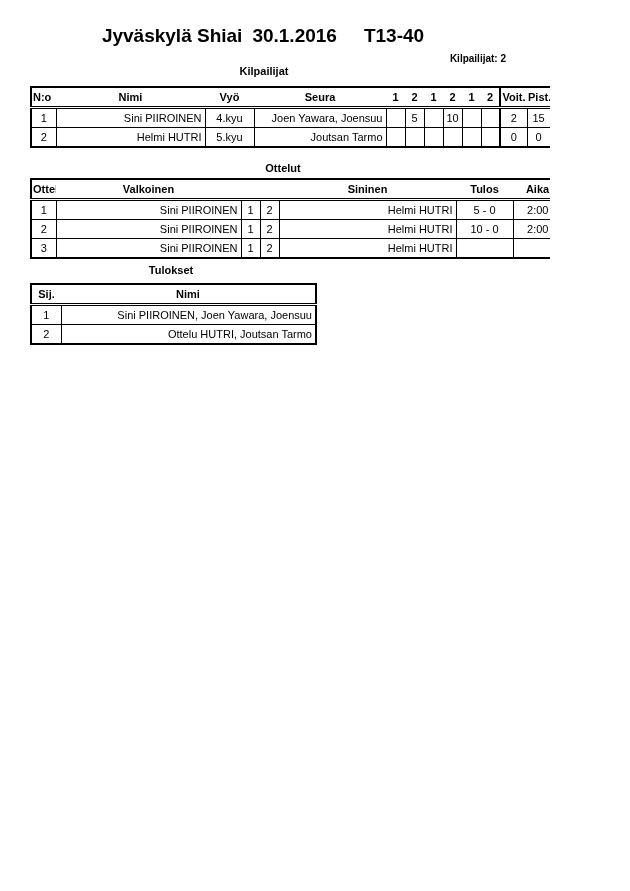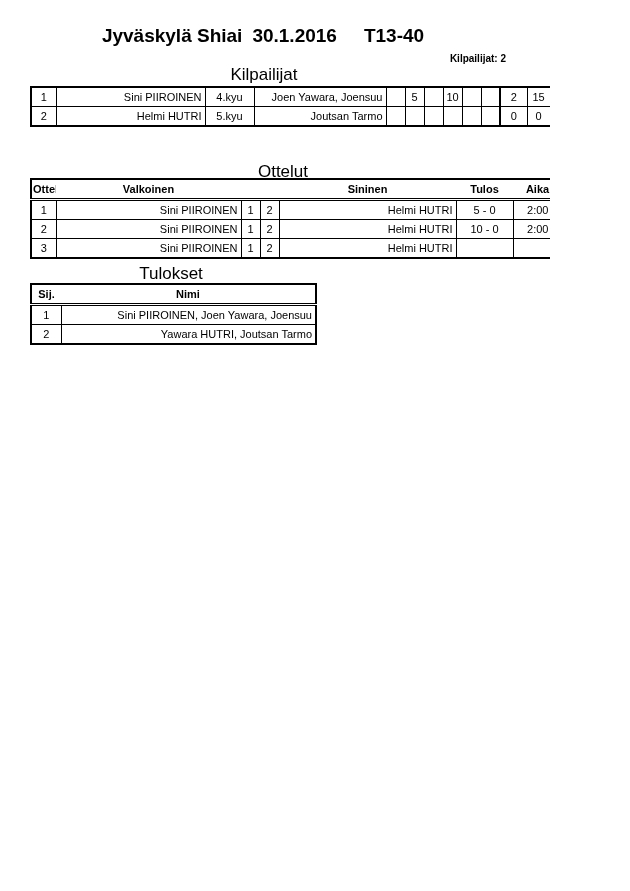--- a/index.html
+++ b/index.html
@@ -26,22 +26,22 @@
   .doc-title .gap-s { margin-left: 10px; }
   .doc-title .gap-l { margin-left: 27px; }
   .competitor-count {
     position: absolute;
     top: 53px;
     right: 44px;
     font-size: 10px;
     font-weight: bold;
   }
   .section-heading {
-    font-size: 17px;
-    font-weight: normal;
+    font-size: 11px;
+    font-weight: bold;
   }
   .h-kilpailijat { left: 264px; top: 65px; }
   .h-ottelut    { left: 283px; top: 162px; }
   .h-tulokset   { left: 171px; top: 264px; text-align: center; }
 
   table {
     position: absolute;
     border-collapse: collapse;
     table-layout: fixed;
     border: 2px solid #000;
@@ -95,20 +95,35 @@
         <col style="width:19px">
         <col style="width:19px">
         <col style="width:19px">
         <col style="width:19px">
         <col style="width:19px">
       <col style="width:27px">
         <col style="width:23px">
         <col style="width:24px">
     </colgroup>
     <tbody>
+        <tr>
+      <th class="flush-left">N:o</th>
+      <th>Nimi</th>
+      <th>Vyö</th>
+      <th>Seura</th>
+      <th>1</th>
+      <th>2</th>
+      <th>1</th>
+      <th>2</th>
+      <th>1</th>
+      <th>2</th>
+      <th class="thick-left">Voit.</th>
+      <th>Pist.</th>
+      <th>Sij.</th>
+    </tr>
     <tr>
       <td class="num">1</td>
       <td class="name">Sini PIIROINEN</td>
       <td class="num">4.kyu</td>
       <td class="name">Joen Yawara, Joensuu</td>
       <td class="num"></td>
       <td class="num">5</td>
       <td class="num"></td>
       <td class="num">10</td>
       <td class="num"></td>
@@ -198,18 +213,18 @@
         <tr>
       <th>Sij.</th>
       <th>Nimi</th>
     </tr>
     <tr>
       <td class="num">1</td>
       <td class="name">Sini PIIROINEN, Joen Yawara, Joensuu</td>
     </tr>
     <tr>
       <td class="num">2</td>
-      <td class="name">Yawara HUTRI, Joutsan Tarmo</td>
+      <td class="name">Ottelu HUTRI, Joutsan Tarmo</td>
     </tr>
   </tbody>
     </table>
 
 </div>
 
 </body></html>

